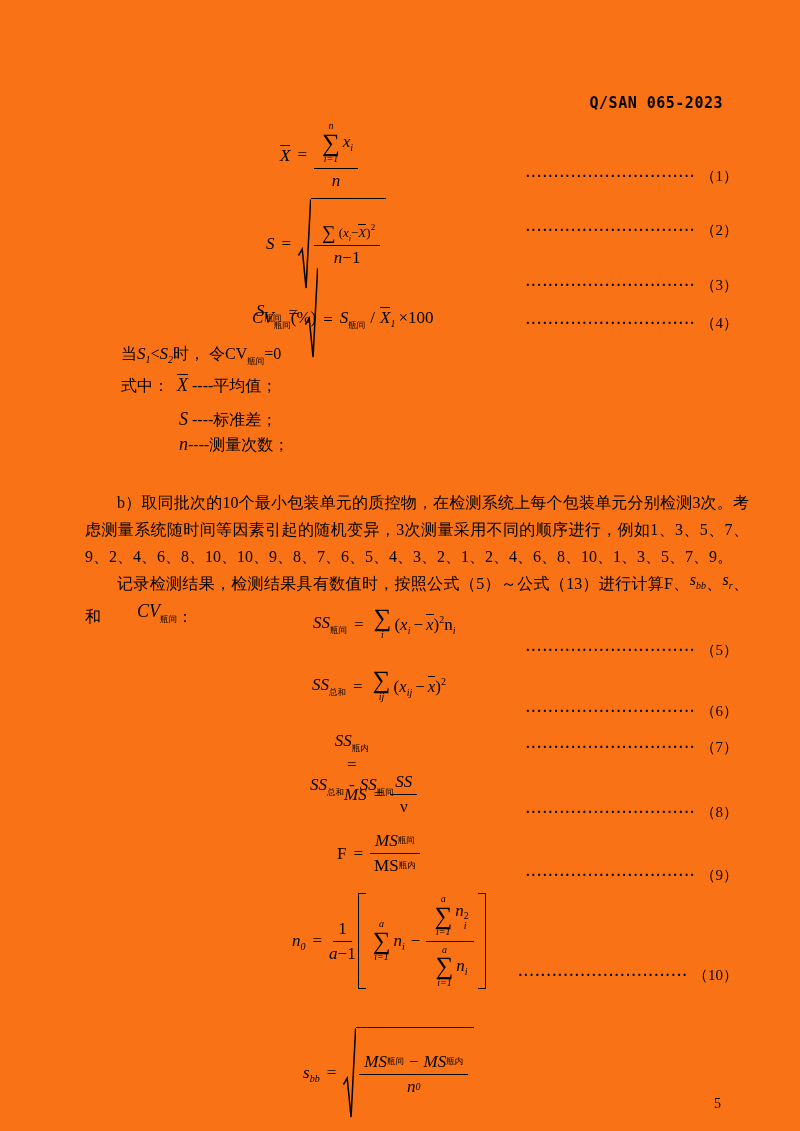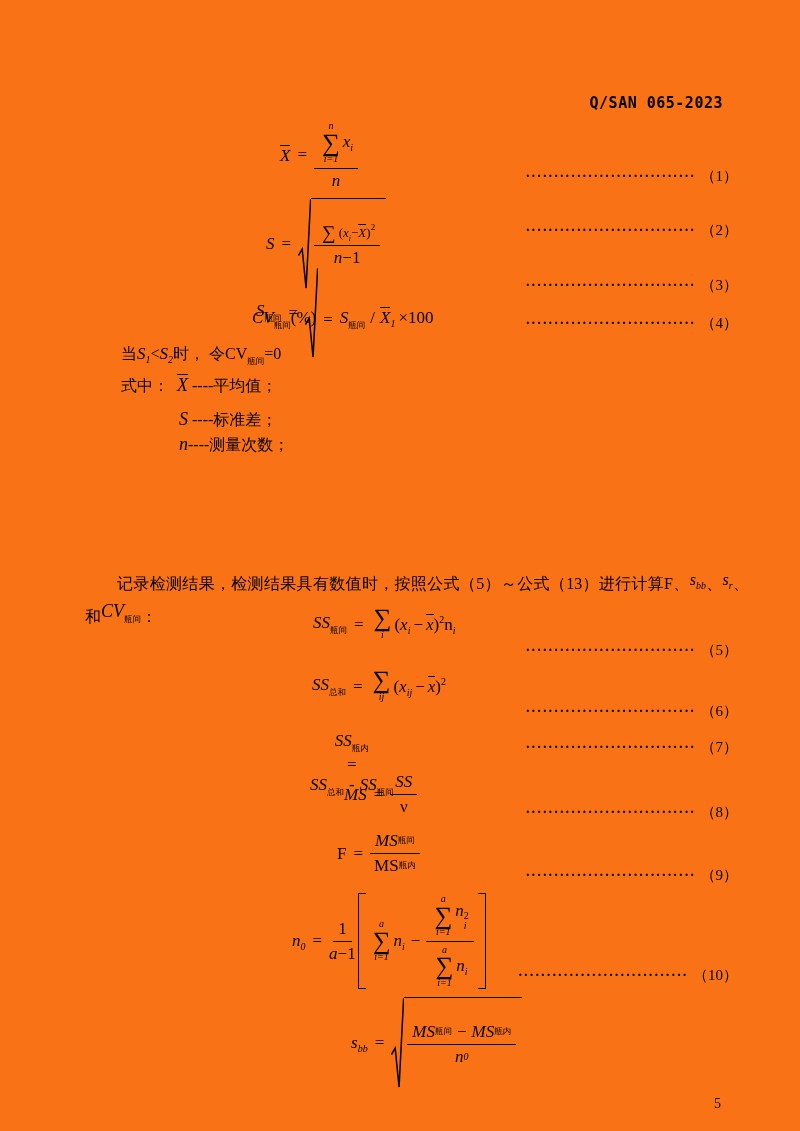--- a/index.html
+++ b/index.html
@@ -128,23 +128,24 @@
     <span>----</span><span>平均值；</span>
   </div>
   <div class="txt" style="left:179px;top:409px;">
     <span class="mi" style="font-size:18px;">S</span>
     <span>----</span><span>标准差；</span>
   </div>
   <div class="txt" style="left:179px;top:434px;">
     <span class="mi" style="font-size:18px;">n</span><span>----</span><span>测量次数；</span>
   </div>
 
+  <div class="par" style="left:85px;top:489px;width:664px;">b）取同批次的10个最小包装单元的质控物，在检测系统上每个包装单元分别检测3次。考虑测量系统随时间等因素引起的随机变异，3次测量采用不同的顺序进行，例如1、3、5、7、9、2、4、6、8、10、10、9、8、7、6、5、4、3、2、1、2、4、6、8、10、1、3、5、7、9。</div>
 
   <div class="par" style="left:85px;top:570px;width:664px;">
-    <span>记录检测结果，检测结果具有数值时，按照公式（5）～公式（13）进行计算F、</span><span class="raise"><span>s</span><span class="sb">bb</span></span><span>、</span><span class="raise"><span>s</span><span class="sb">r</span></span><span>、和</span><span class="raise" style="font-size:18px;top:-5px;"><span>CV</span><span class="sbc">瓶间</span></span><span>：</span>
+    <span>记录检测结果，检测结果具有数值时，按照公式（5）～公式（13）进行计算F、</span><span class="raise"><span>s</span><span class="sb">bb</span></span><span>、</span><span class="raise"><span>s</span><span class="sb">r</span></span><span>、和</span><span class="raise" style="font-size:18px;top:-5px;margin-left:36px;"><span>CV</span><span class="sbc">瓶间</span></span><span>：</span>
   </div>
 
   <div class="eqrow" style="left:313px;top:608px;">
     <span><span class="mi">SS</span><span class="sbc">瓶间</span></span>
     <span class="eqsign">=</span>
     <span class="sum">
       <span class="sg">∑</span>
       <span class="lt rm">i</span>
     </span>
     <span><span class="rm">(</span><span class="mi">x</span><span class="sb">i</span><span class="rm" style="margin:0 3px;">−</span><span class="ov mi">x</span><span class="rm">)</span><span class="sp">2</span><span class="rm">n</span><span class="sb rm">i</span></span>
@@ -249,21 +250,21 @@
         </span>
         <span><span class="mi">n</span><span class="sb">i</span></span>
       </span>
     </span>
     <span class="brk brk-r"></span>
   </div>
   <div class="leader" style="top:966px;">
     <span class="dots">······························</span><span class="eqno">（10）</span>
   </div>
 
-  <div class="eqrow" style="left:303px;top:997px;margin-left:48px;">
+  <div class="eqrow" style="left:303px;top:1027px;">
     <span><span class="mi">s</span><span class="sb">bb</span></span>
     <span class="eqsign">=</span>
     <span class="sqrt">
       <svg class="rad" viewBox="0 0 14 100" preserveAspectRatio="none">
           <path d="M0.5,62 L4.5,55 L8.7,97 L13.6,1.5" fill="none" stroke="#000" stroke-width="1.5" vector-effect="non-scaling-stroke"></path>
         </svg>
       <span class="radicand">
         <span class="frac">
           <span class="fn">
               <span class="mi">MS</span>

